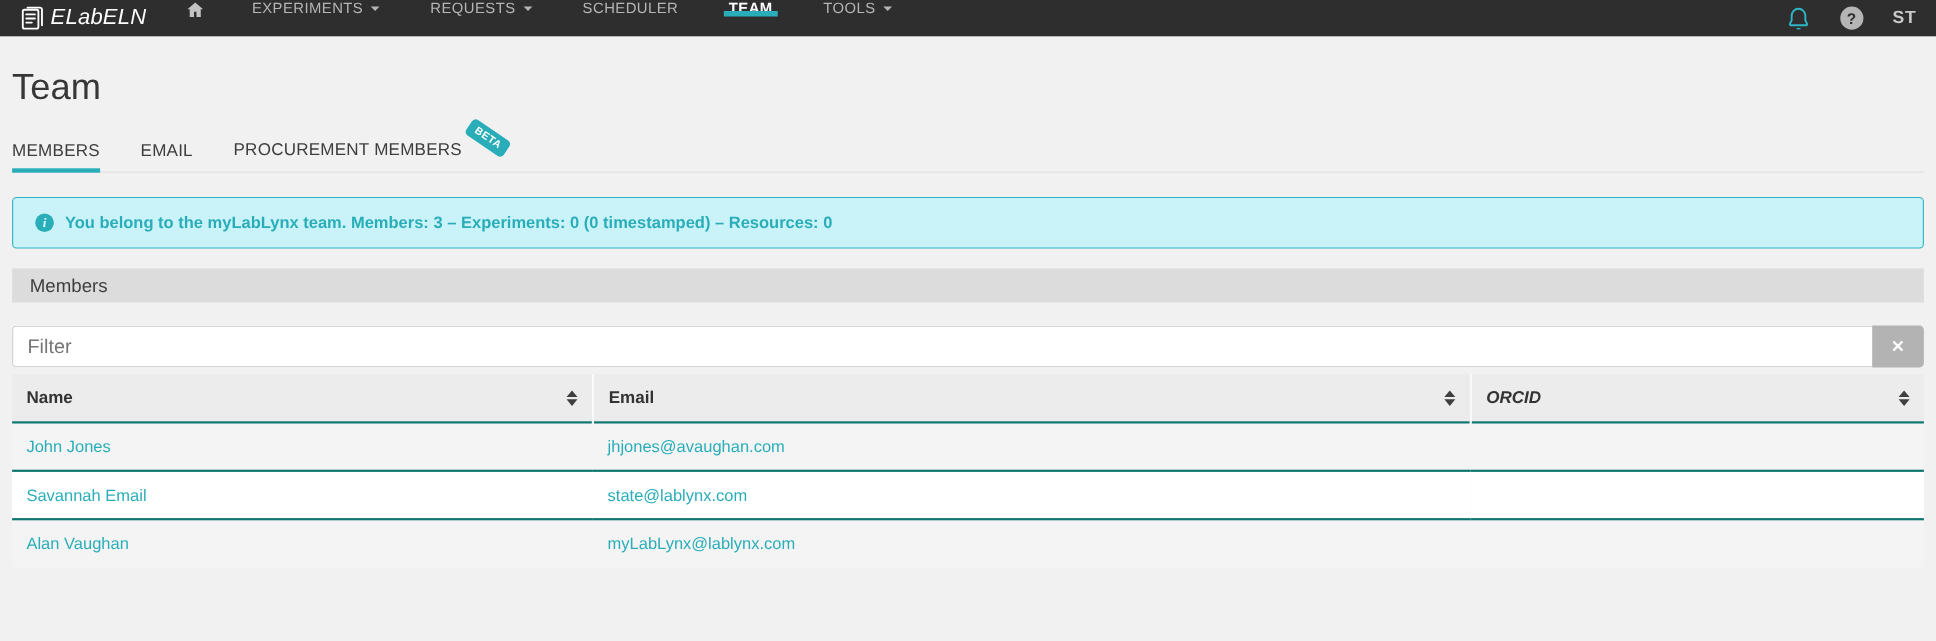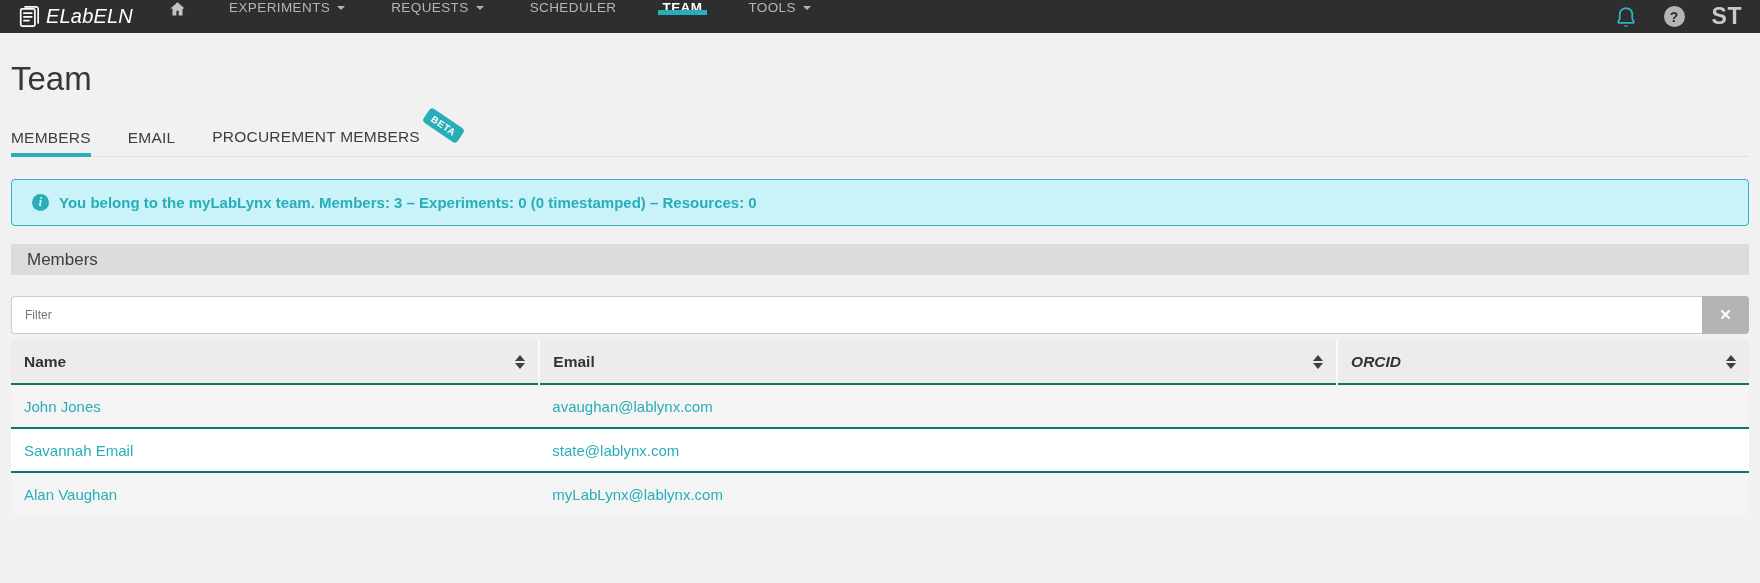--- a/index.html
+++ b/index.html
@@ -43,21 +43,21 @@
     border-top: 4px solid #b5b5b5;
   }
   .nav-right { margin-left: auto; display: flex; align-items: center; gap: 27px; }
   .icon-btn { display: flex; align-items: center; cursor: pointer; }
   .help-circle {
     width: 21px; height: 21px; border-radius: 50%;
     background: #b5b5b5; color: #2e2e2e;
     font-size: 14px; font-weight: bold;
     display: flex; align-items: center; justify-content: center;
   }
-  .user-initials { color: #c9c9c9; font-size: 23px; font-weight: bold; letter-spacing: 0.5px; cursor: pointer; }
+  .user-initials { color: #c9c9c9; font-size: 16px; font-weight: bold; letter-spacing: 0.5px; cursor: pointer; }
 
   
   .container { margin: 0 11px; }
   h1.page-title { margin-top: 27px; font-size: 33px; font-weight: 400; color: #373737; }
 
   
   .tabs { display: flex; align-items: flex-end; margin-top: 30px; border-bottom: 1px solid #e0e0e0; }
   .tab {
     margin-right: 37px; padding: 0 0 9px 0;
     font-size: 15.5px; color: #3d3d3d; letter-spacing: 0.2px;
@@ -96,21 +96,21 @@
     background: #dcdcdc; color: #3e3e3e;
     font-size: 17px; display: flex; align-items: center; padding: 0 16px;
   }
 
   
   .filter-row { margin-top: 21px; display: flex; }
   .filter-input {
     flex: 1; height: 38px;
     border: 1px solid #cccccc; border-right: none;
     border-radius: 4px 0 0 4px;
-    padding: 0 13px; font-size: 12px; color: #333;
+    padding: 0 13px; font-size: 18px; color: #333;
     font-family: "Liberation Sans", sans-serif;
     outline: none; background: #ffffff;
   }
   .filter-input::placeholder { color: #767676; }
   .filter-clear-btn {
     width: 47px; height: 38px;
     background: #b3b3b3; border: none; border-radius: 0 4px 4px 0;
     color: #ffffff; font-size: 15px; font-weight: bold;
     cursor: pointer; font-family: "Liberation Sans", sans-serif;
   }
@@ -259,21 +259,21 @@
           <span class="sort-icon">
               <span class="tri-up"></span>
               <span class="tri-down"></span>
             </span>
         </th>
       </tr>
     </thead>
     <tbody>
       <tr>
         <td><a>John Jones</a></td>
-        <td><a>avaughan@lablynx.com</a></td>
+        <td><a>jhjones@avaughan.com</a></td>
         <td></td>
       </tr>
       <tr>
         <td><a>Savannah Email</a></td>
         <td><a>state@lablynx.com</a></td>
         <td></td>
       </tr>
       <tr>
         <td><a>Alan Vaughan</a></td>
         <td><a>myLabLynx@lablynx.com</a></td>

